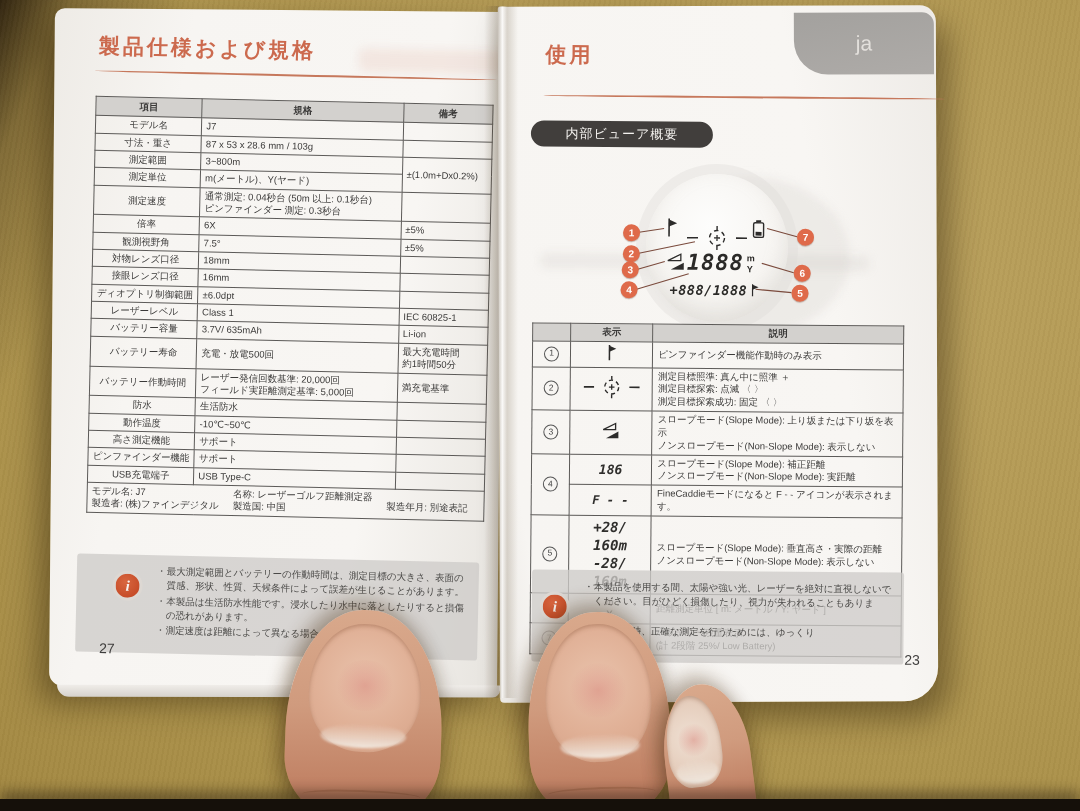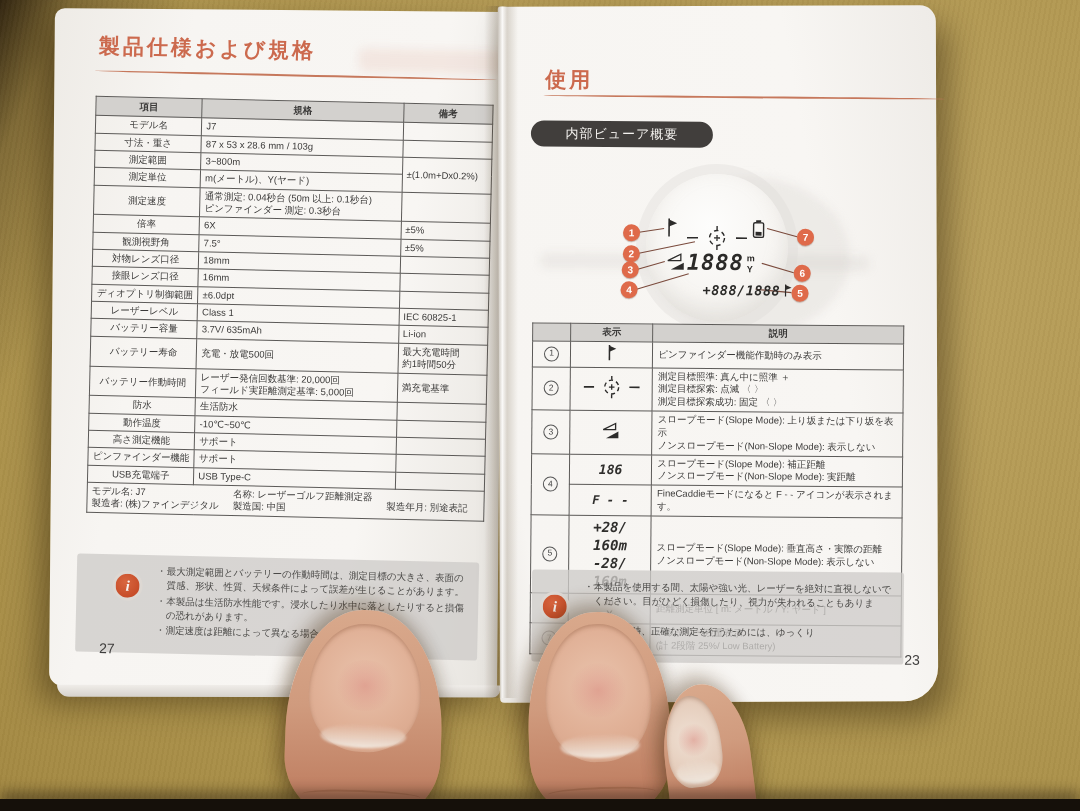--- a/index.html
+++ b/index.html
@@ -66,21 +66,21 @@
     background:radial-gradient(circle at 45% 35%, #fdfdfc 0%, #f7f5f2 55%, #edebe7 85%, rgba(237,235,231,0.15) 100%);
     box-shadow:0 0 0 10px rgba(222,219,214,0.35), inset 0 -10px 20px rgba(190,186,179,0.25);}
   .vf svg.lines{position:absolute;left:0;top:0;}
   .vf .icon{position:absolute;}
   .vf-main{position:absolute;left:72px;top:96px;display:flex;align-items:flex-end;}
   .seg{font-family:"DejaVu Sans Mono","Liberation Mono",monospace;font-style:italic;font-weight:bold;color:#2b2a28;}
   .vf-main .seg{font-size:22px;line-height:1;letter-spacing:1px;}
   .vf-units{margin-left:3px;margin-top:1px;display:flex;flex-direction:column;font-weight:bold;
     font-size:9px;line-height:1.15;color:#2b2a28;}
   .vf-sub{position:absolute;left:55px;top:126px;display:flex;align-items:center;}
-  .vf-sub .seg{font-size:13.5px;letter-spacing:0.5px;margin-left:33px;}
+  .vf-sub .seg{font-size:13.5px;letter-spacing:0.5px;}
   .co{position:absolute;width:17px;height:17px;border-radius:50%;background:#df6a4a;color:#fff;
     font-size:10px;font-weight:bold;display:flex;align-items:center;justify-content:center;
     box-shadow:0 1px 1px rgba(90,40,20,0.3);}
   
   table.disp{position:absolute;left:33px;top:318px;width:372px;border-collapse:collapse;
     font-size:9.5px;line-height:1.35;color:#3b3a39;}
   table.disp th,table.disp td{border:1px solid #5c5a58;padding:2px 5px;}
   table.disp th{background:#d3d1ce;font-weight:bold;text-align:center;padding:2px 4px;}
   td.dnum{width:28px;text-align:center;}
   td.dshow{width:72px;text-align:center;}
@@ -253,25 +253,28 @@
         </ul>
       </div>
 
       <div class="pagenum" style="left:54px;top:634px;">27</div>
     </div>
   </div>
 
   <div class="spine"></div>
 
   <div class="page page-right">
+    <div class="ja-tab">
+      <span>ja</span>
+    </div>
     <div class="rot-r">
       <div class="ghost" style="left:150px;top:170px;width:200px;height:160px;background:rgba(195,191,184,0.20);border-radius:50%;"></div>
       <div class="ghost" style="left:40px;top:248px;width:330px;height:16px;background:rgba(178,173,166,0.16);border-radius:6px;"></div>
 
-      <h1 class="ptitle" style="left:44px;top:61px;">使用</h1>
+      <h1 class="ptitle" style="left:44px;top:36px;">使用</h1>
       <div class="rule" style="left:42px;top:90px;width:402px;"></div>
       <div class="badge">内部ビューア概要</div>
 
       <div class="vf">
         <div class="vf-circle"></div>
         <svg class="lines" width="225" height="165" viewBox="0 0 225 165">
           <g stroke="#7a4a3c" stroke-width="1.1" fill="none">
             <path d="M24 77 L49 73"></path>
             <path d="M24 98 L80 86"></path>
             <path d="M23 114 L50 106"></path>

